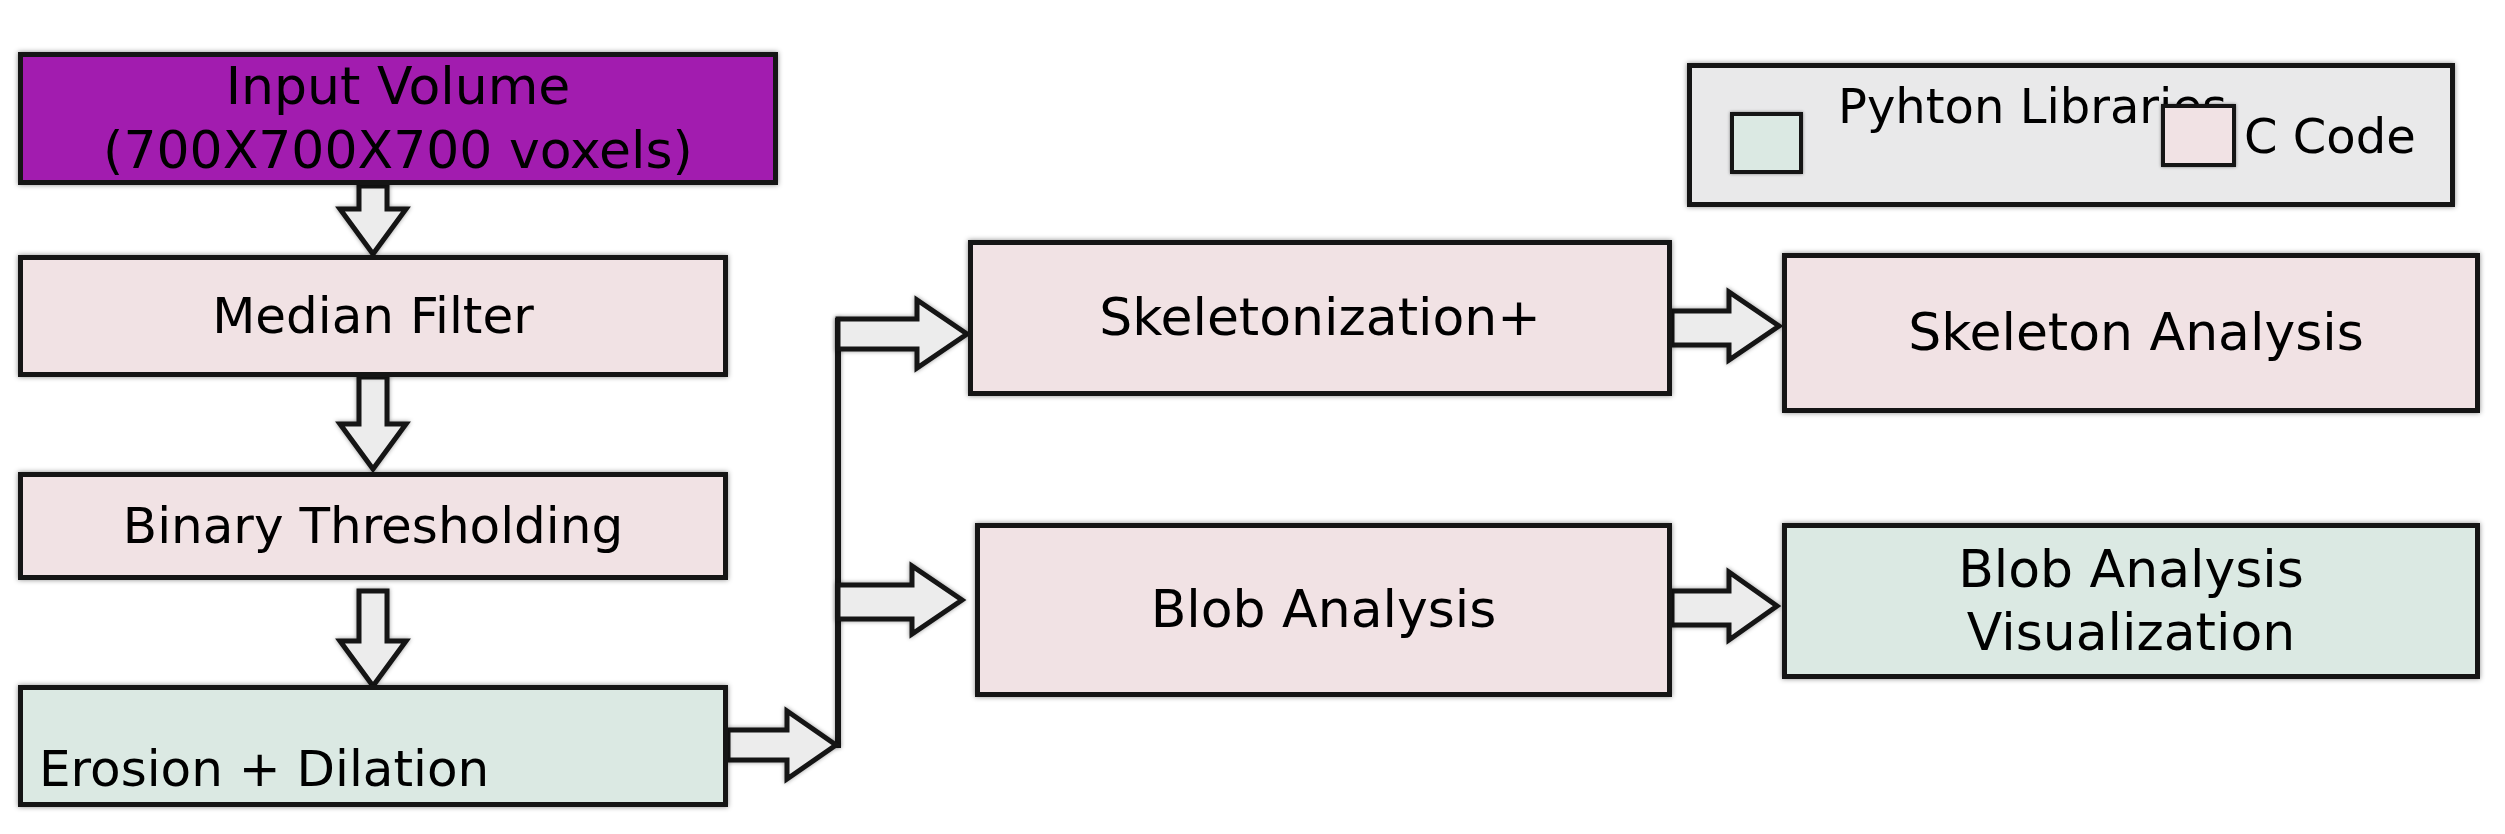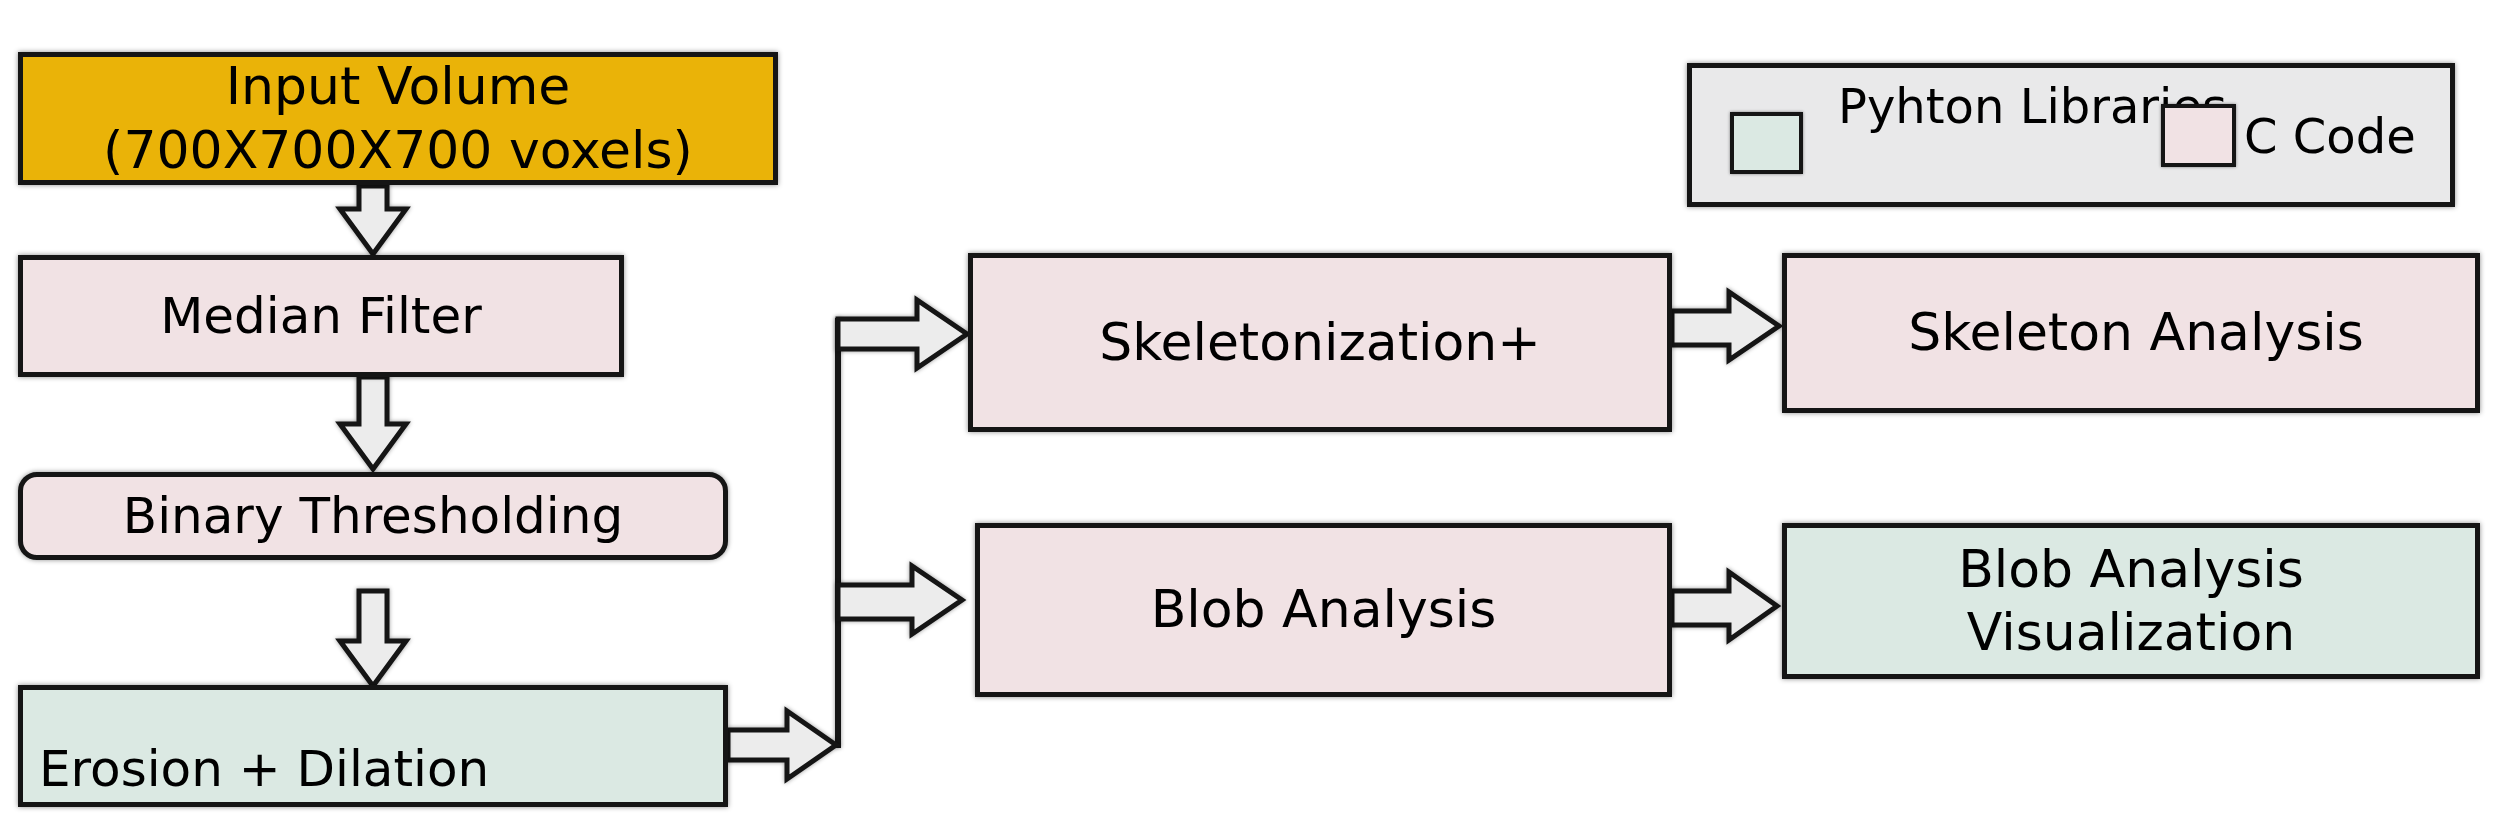--- a/index.html
+++ b/index.html
@@ -12,29 +12,29 @@
   .arrow{fill:#ececec;stroke:#151515;stroke-width:5;stroke-linejoin:miter;
          filter:drop-shadow(0 0 2px rgba(0,0,0,0.40));}
   .connline{stroke:#151515;stroke-width:6;filter:drop-shadow(0 0 2px rgba(0,0,0,0.40));}
   .box{
     position:absolute;box-sizing:border-box;border:5px solid #151515;
     display:flex;flex-direction:column;justify-content:center;align-items:center;
     text-align:center;font-size:50px;line-height:1.30;
     box-shadow:0 0 5px rgba(0,0,0,0.45);
   }
   .box span{display:block;white-space:nowrap;}
-  .bg-white{background:#eab308;}
+  .bg-white{background:#a21caf;}
   .bg-pink{background:#f1e2e4;}
   .bg-teal{background:#dbe9e3;}
   .bg-gray{background:#e9e9ea;}
   .box-input{left:18px;top:52px;width:760px;height:133px;font-size:52px;line-height:1.22;}
-  .box-median{left:18px;top:255px;width:606px;height:122px;}
-  .box-binary{left:18px;top:472px;width:710px;height:88px;line-height:1.18;border-radius:19px;}
+  .box-median{left:18px;top:255px;width:710px;height:122px;}
+  .box-binary{left:18px;top:472px;width:710px;height:108px;line-height:1.18;}
   .box-erosion{left:18px;top:685px;width:710px;height:122px;align-items:flex-start;padding-left:16px;text-align:left;justify-content:flex-end;}
-  .box-skeletonization{left:968px;top:253px;width:704px;height:179px;font-size:52px;}
+  .box-skeletonization{left:968px;top:240px;width:704px;height:156px;font-size:52px;}
   .box-basic{left:975px;top:523px;width:697px;height:174px;font-size:52px;}
   .box-skel-analysis{left:1782px;top:253px;width:698px;height:160px;font-size:52px;padding-left:10px;}
   .box-blob-viz{left:1782px;top:523px;width:698px;height:156px;font-size:52px;line-height:1.22;}
   .legend{
     position:absolute;left:1687px;top:63px;width:768px;height:144px;
     box-sizing:border-box;border:5px solid #151515;box-shadow:0 0 5px rgba(0,0,0,0.45);
   }
   .swatch{position:absolute;box-sizing:border-box;border:4px solid #151515;
           box-shadow:0 0 3px rgba(0,0,0,0.45);}
   .swatch-python{left:38px;top:44px;width:73px;height:62px;background:#dbe9e3;}

